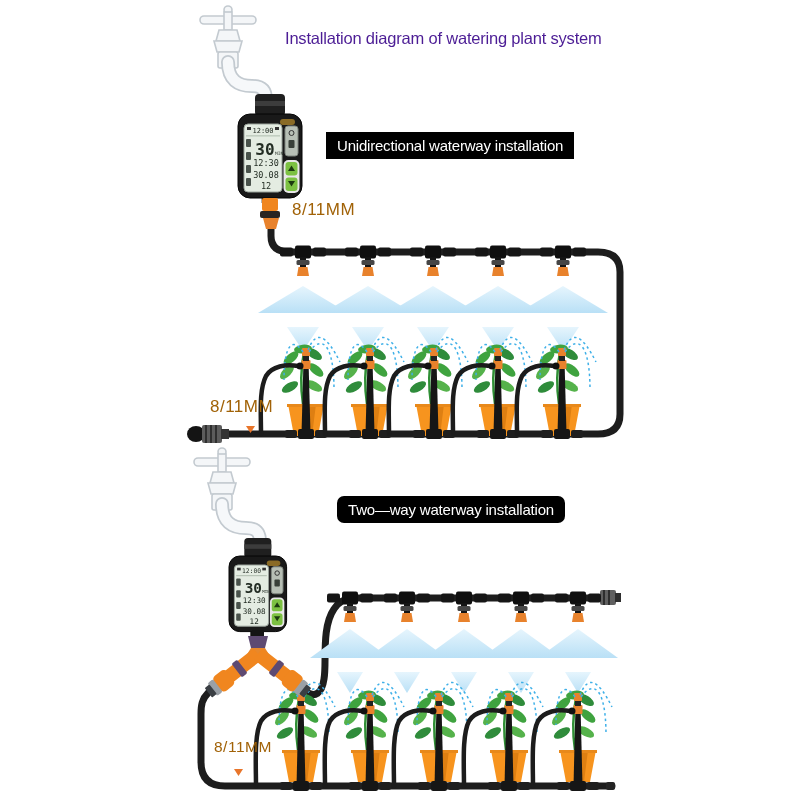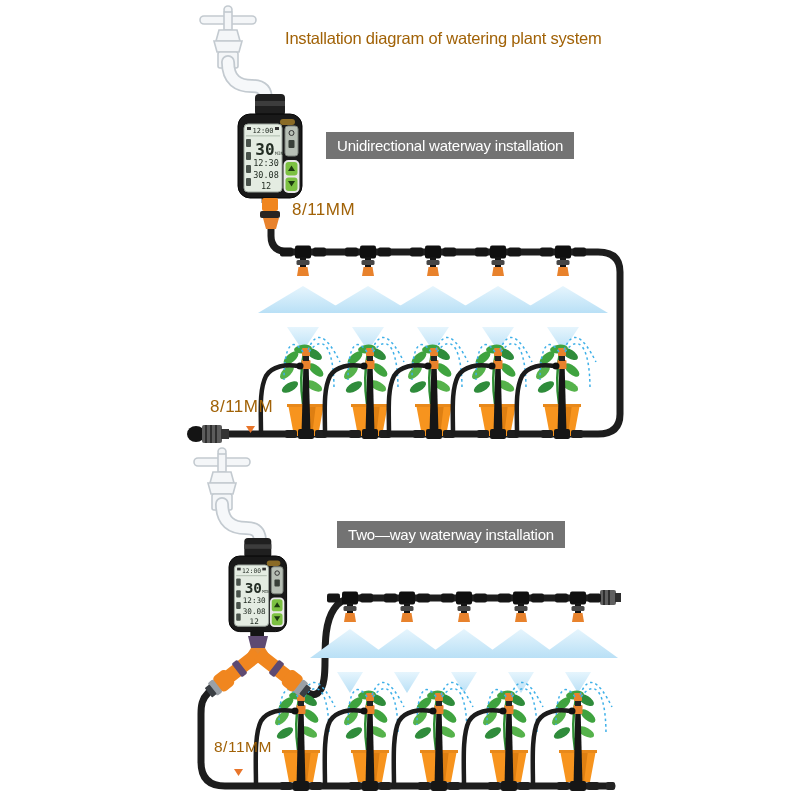--- a/index.html
+++ b/index.html
@@ -1,23 +1,23 @@
 <!DOCTYPE html>
 <html><head>
 <meta charset="utf-8">
 <style>
   html,body{margin:0;padding:0;background:#fff;}
   #stage{position:relative;width:800px;height:800px;background:#fff;overflow:hidden;
          font-family:"Liberation Sans",sans-serif;}
   #scene{position:absolute;left:0;top:0;}
   .overlay{position:absolute;white-space:nowrap;}
-  .title{left:285px;top:29px;font-size:16.5px;letter-spacing:-0.2px;color:#a16207;}
-  .banner{background:#737373;color:#ffffff;font-size:15px;padding:5px 11px;letter-spacing:-0.2px;}
+  .title{left:285px;top:29px;font-size:16.5px;letter-spacing:-0.2px;color:#4c1d95;}
+  .banner{background:#000000;color:#ffffff;font-size:15px;padding:5px 11px;letter-spacing:-0.2px;}
   .banner1{left:326px;top:132px;}
-  .banner2{left:337px;top:521px;}
+  .banner2{left:337px;top:496px;border-radius:7px;}
   .tubelabel{color:#a16207;font-size:17px;letter-spacing:0.5px;}
   .lbl1{left:292px;top:200px;}
   .lbl2{left:210px;top:397px;}
   .lbl3{left:214px;top:738px;font-size:15.5px;}
   .fo{fill:#F4F6F8;stroke:#C3CAD0;stroke-width:1.6;}
   .spout-outer{fill:none;stroke:#C3CAD0;stroke-width:14;stroke-linecap:round;}
   .spout-inner{fill:none;stroke:#F6F8FA;stroke-width:10.5;stroke-linecap:round;}
   .tube{fill:none;stroke:#1d1d1d;stroke-width:7;stroke-linecap:round;}
   .lcd{font-family:"DejaVu Sans Mono",monospace;fill:#232d24;}
 </style>

